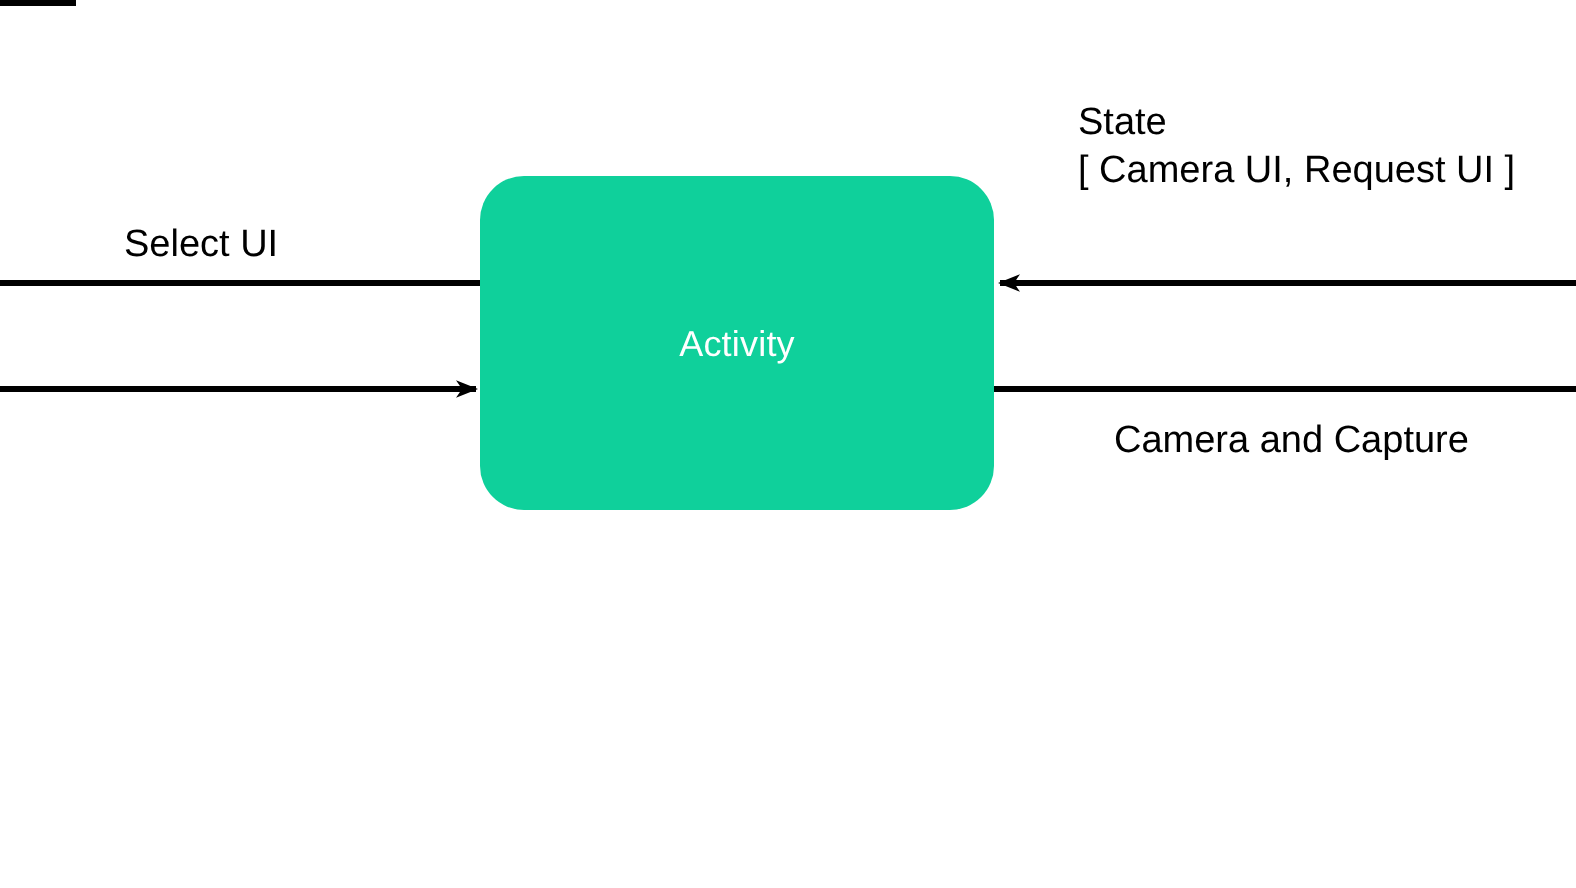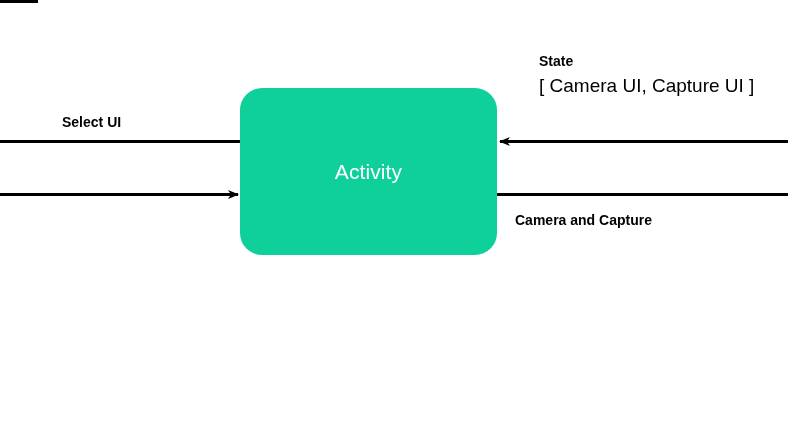--- a/index.html
+++ b/index.html
@@ -37,52 +37,52 @@
     height: 167px;
     background: #0FD09B;
     border-radius: 22px;
     display: flex;
     align-items: center;
     justify-content: center;
     z-index: 3;
   }
   .node-label {
     color: #ffffff;
-    font-size: 21px;
+    font-size: 18px;
     font-family: "Liberation Sans", sans-serif;
     letter-spacing: 0.1px;
     line-height: 1;
   }
 
   
   .wires {
     position: absolute;
     left: 0;
     top: 0;
     width: 788px;
     height: 444px;
     z-index: 2;
   }
   .lbl-title {
-    font-weight: bold;
-    font-size: 14px;
+    font-weight: normal;
+    font-size: 19px;
     line-height: 23px;
   }
   .lbl-body {
     font-size: 19px;
     line-height: 25.5px;
     font-weight: normal;
   }
 
   .blk { position: absolute; z-index: 4; }
 
   #update-ui-label  { left: 62px;  top: 111px; }
   #actions-block    { left: 25px;  top: 209px; }
   #state-block      { left: 539px; top: 50px;  }
-  #capture-block    { left: 515px; top: 209px; }
+  #capture-block    { left: 557px; top: 209px; }
 </style>
 </head>
 <body>
 
 <div id="canvas">
 
   <div class="crop-mark"></div>
 
   <svg class="wires" viewBox="0 0 788 444" width="788" height="444">
     <defs>
@@ -110,20 +110,20 @@
   <div class="blk" id="update-ui-label">
     <div class="lbl-title">Select UI</div>
   </div>
 
   <div class="blk" id="actions-block">
   </div>
 
   <div class="blk" id="state-block">
     <div class="lbl-title">State</div>
     <div class="lbl-body">[ Camera UI,
-   Capture UI ]</div>
+   Request UI ]</div>
   </div>
 
   <div class="blk" id="capture-block">
     <div class="lbl-title">Camera and Capture</div>
   </div>
 
 </div>
 
 </body></html>

